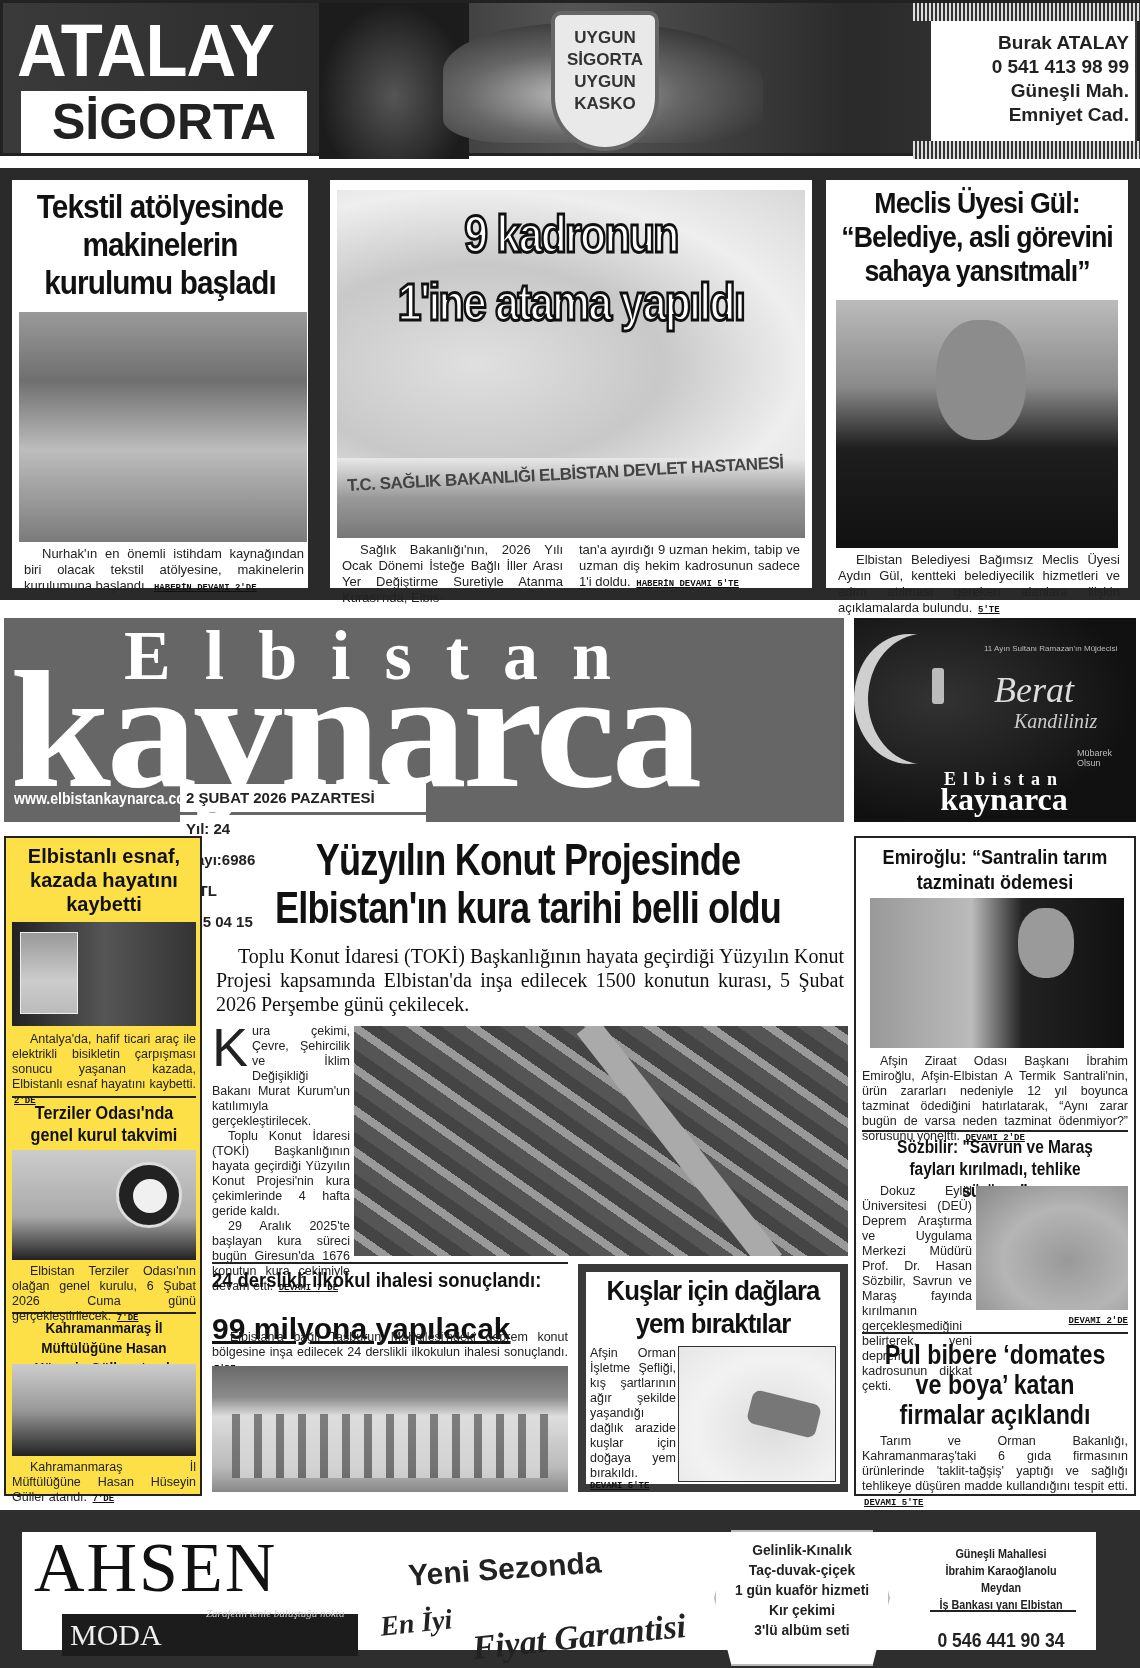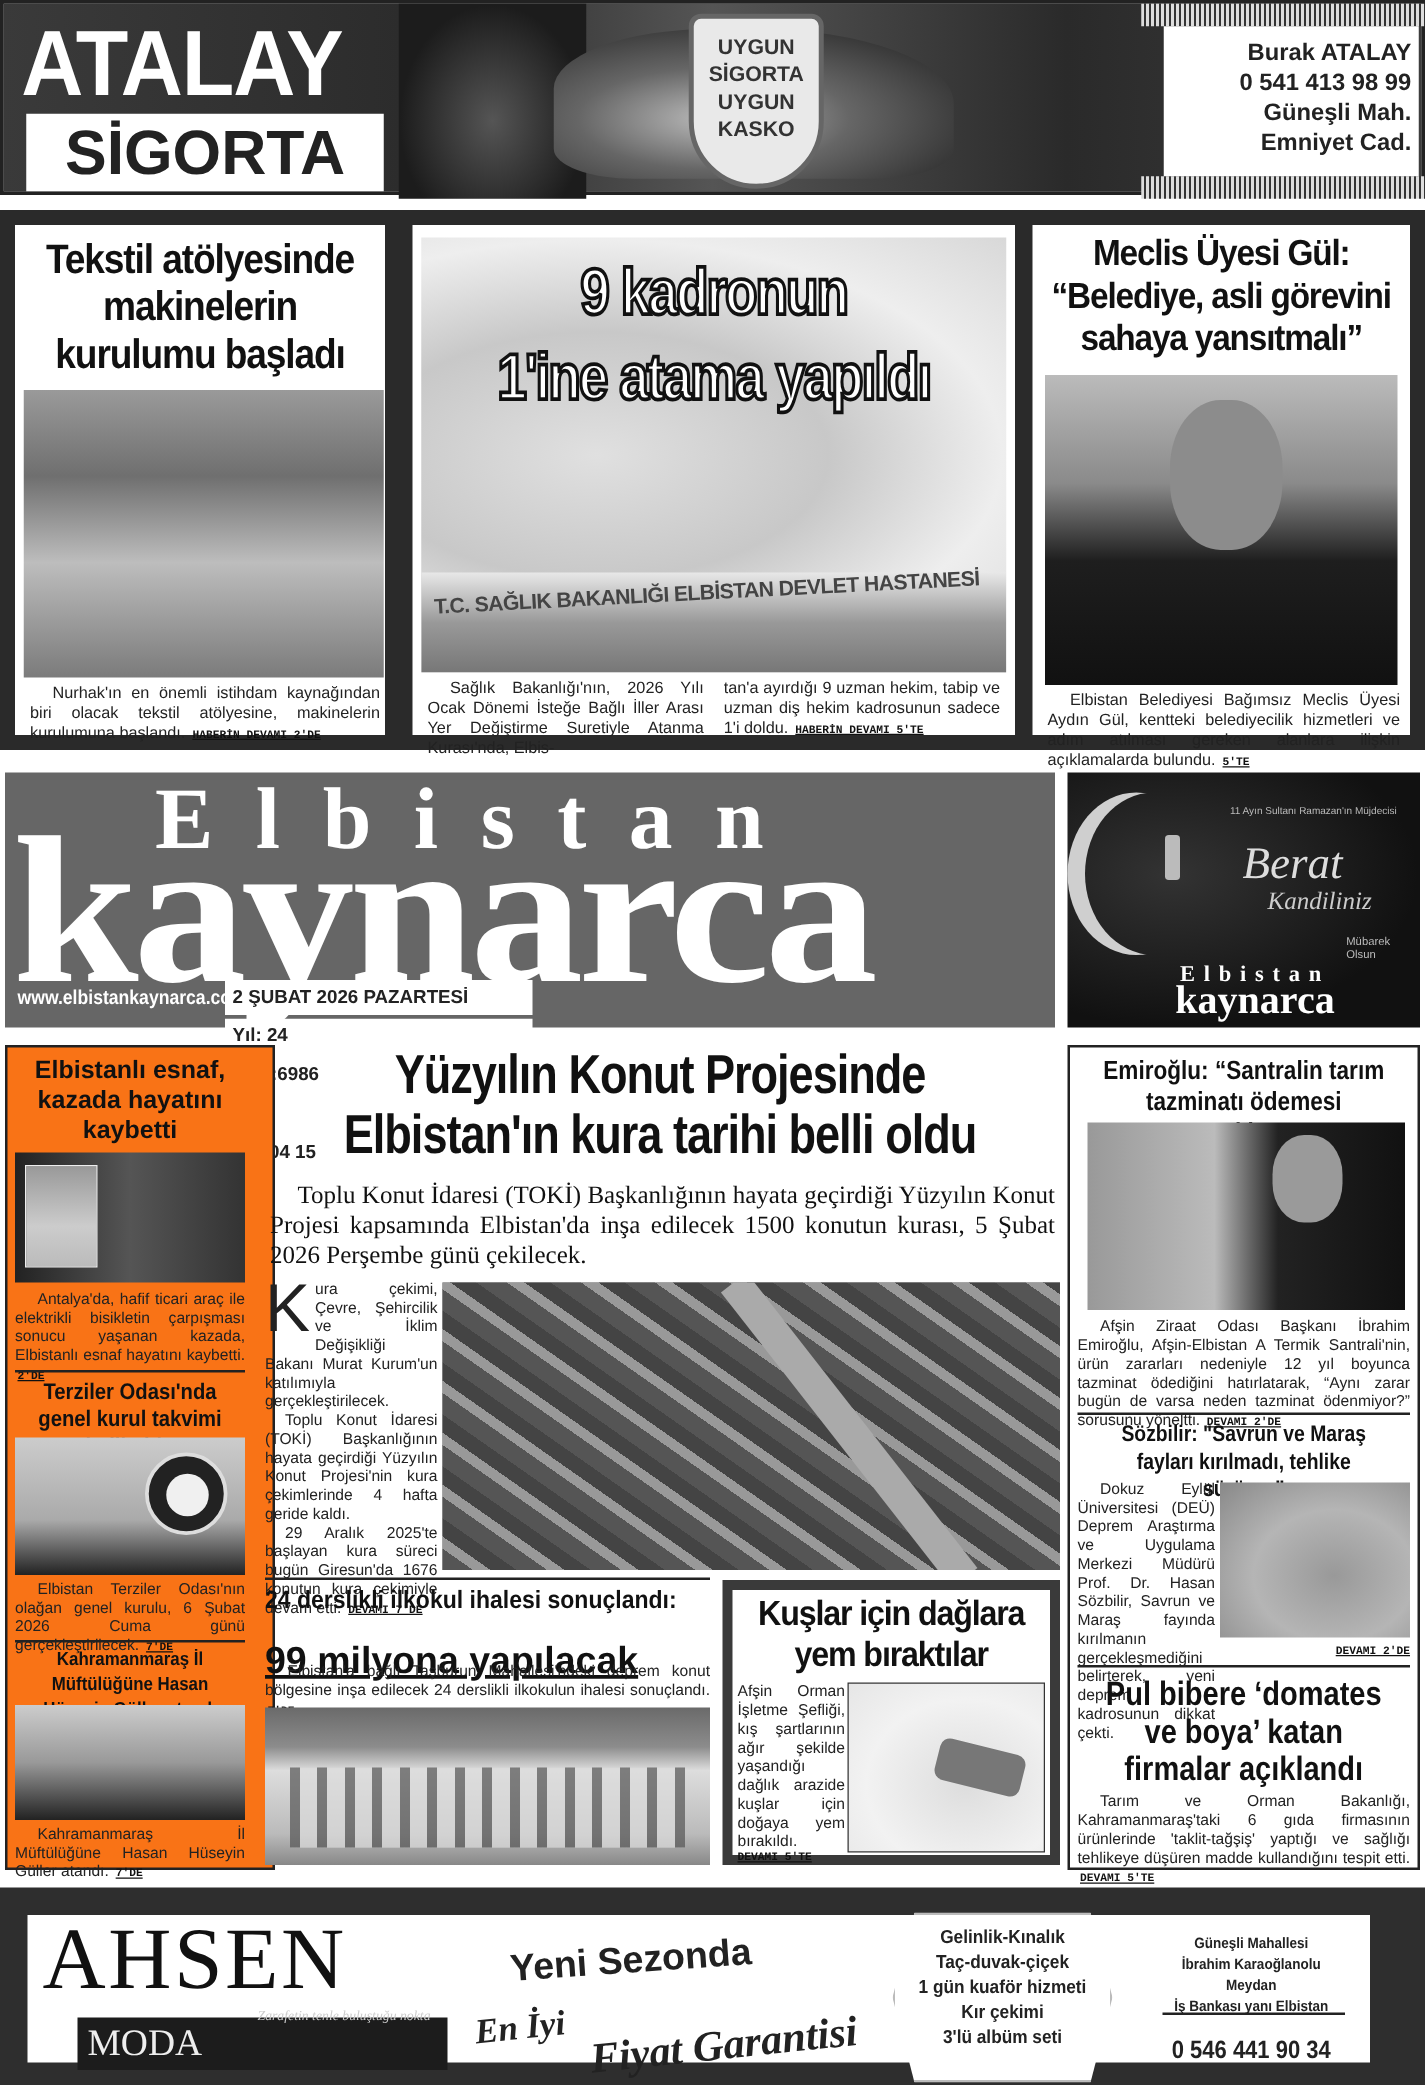--- a/index.html
+++ b/index.html
@@ -62,21 +62,21 @@
   #kandil .moon { position: absolute; left: 14px; top: 16px; width: 110px; height: 130px; border-radius: 50%; box-shadow: -14px 0 0 0 #cfcfcf; }
   #kandil .lantern { position: absolute; left: 78px; top: 50px; width: 12px; height: 36px; background: #bbb; border-radius: 3px; }
   #kandil .sub1 { position: absolute; left: 130px; top: 26px; width: 148px; color: #bbb; font: 8px "Liberation Sans", sans-serif; }
   #kandil .berat { position: absolute; left: 140px; top: 52px; color: #ddd; font: italic 36px/40px "Liberation Serif", serif; }
   #kandil .kandil { position: absolute; left: 160px; top: 92px; color: #ccc; font: italic 20px "Liberation Serif", serif; }
   #kandil .mubarek { position: absolute; left: 180px; top: 130px; color: #bbb; font: 9px "Liberation Sans", sans-serif; padding-left: 43px; }
   #kandil .logo1 { position: absolute; left: 60px; top: 152px; width: 180px; text-align: center; color: #fff; font: 700 18px/18px "Liberation Serif", serif; letter-spacing: 7px; }
   #kandil .logo2 { position: absolute; left: 50px; top: 164px; width: 200px; text-align: center; color: #fff; font: 700 32px/34px "Liberation Serif", serif; }
 
   
-  #left-col { left: 4px; top: 836px; width: 216px; height: 660px; border: 2px solid #222; background: #f97316; }
+  #left-col { left: 4px; top: 836px; width: 198px; height: 660px; border: 2px solid #222; background: #fde047; }
   .sec { position: absolute; left: 6px; width: 184px; }
   .rule { position: absolute; left: 6px; width: 184px; height: 2px; background: #222; }
   .hl-l { font: 900 20px/24px "Liberation Sans", sans-serif; text-align: center; color: #111; }
   .hl-c { font: 700 18px/22px "Liberation Sans", sans-serif; text-align: center; color: #111; transform: scaleX(0.9); }
 
   #center { left: 208px; top: 836px; width: 640px; height: 660px; }
   #center .main-hl { position: absolute; left: 0; top: 0; width: 640px; font: 900 44px/48px "Liberation Sans", sans-serif; text-align: center; letter-spacing: -1px; transform: scaleX(0.82); }
   #center .lead { position: absolute; left: 8px; top: 108px; width: 628px; font: 20px/24px "Liberation Serif", serif; text-align: justify; text-indent: 22px; color: #111; }
   #center .story-col { position: absolute; left: 4px; top: 188px; width: 138px; font: 12.5px/15px "Liberation Sans", sans-serif; text-align: justify; color: #222; }
   #center .dropcap { float: left; font: 400 54px/46px "Liberation Sans", sans-serif; margin-right: 4px; }

